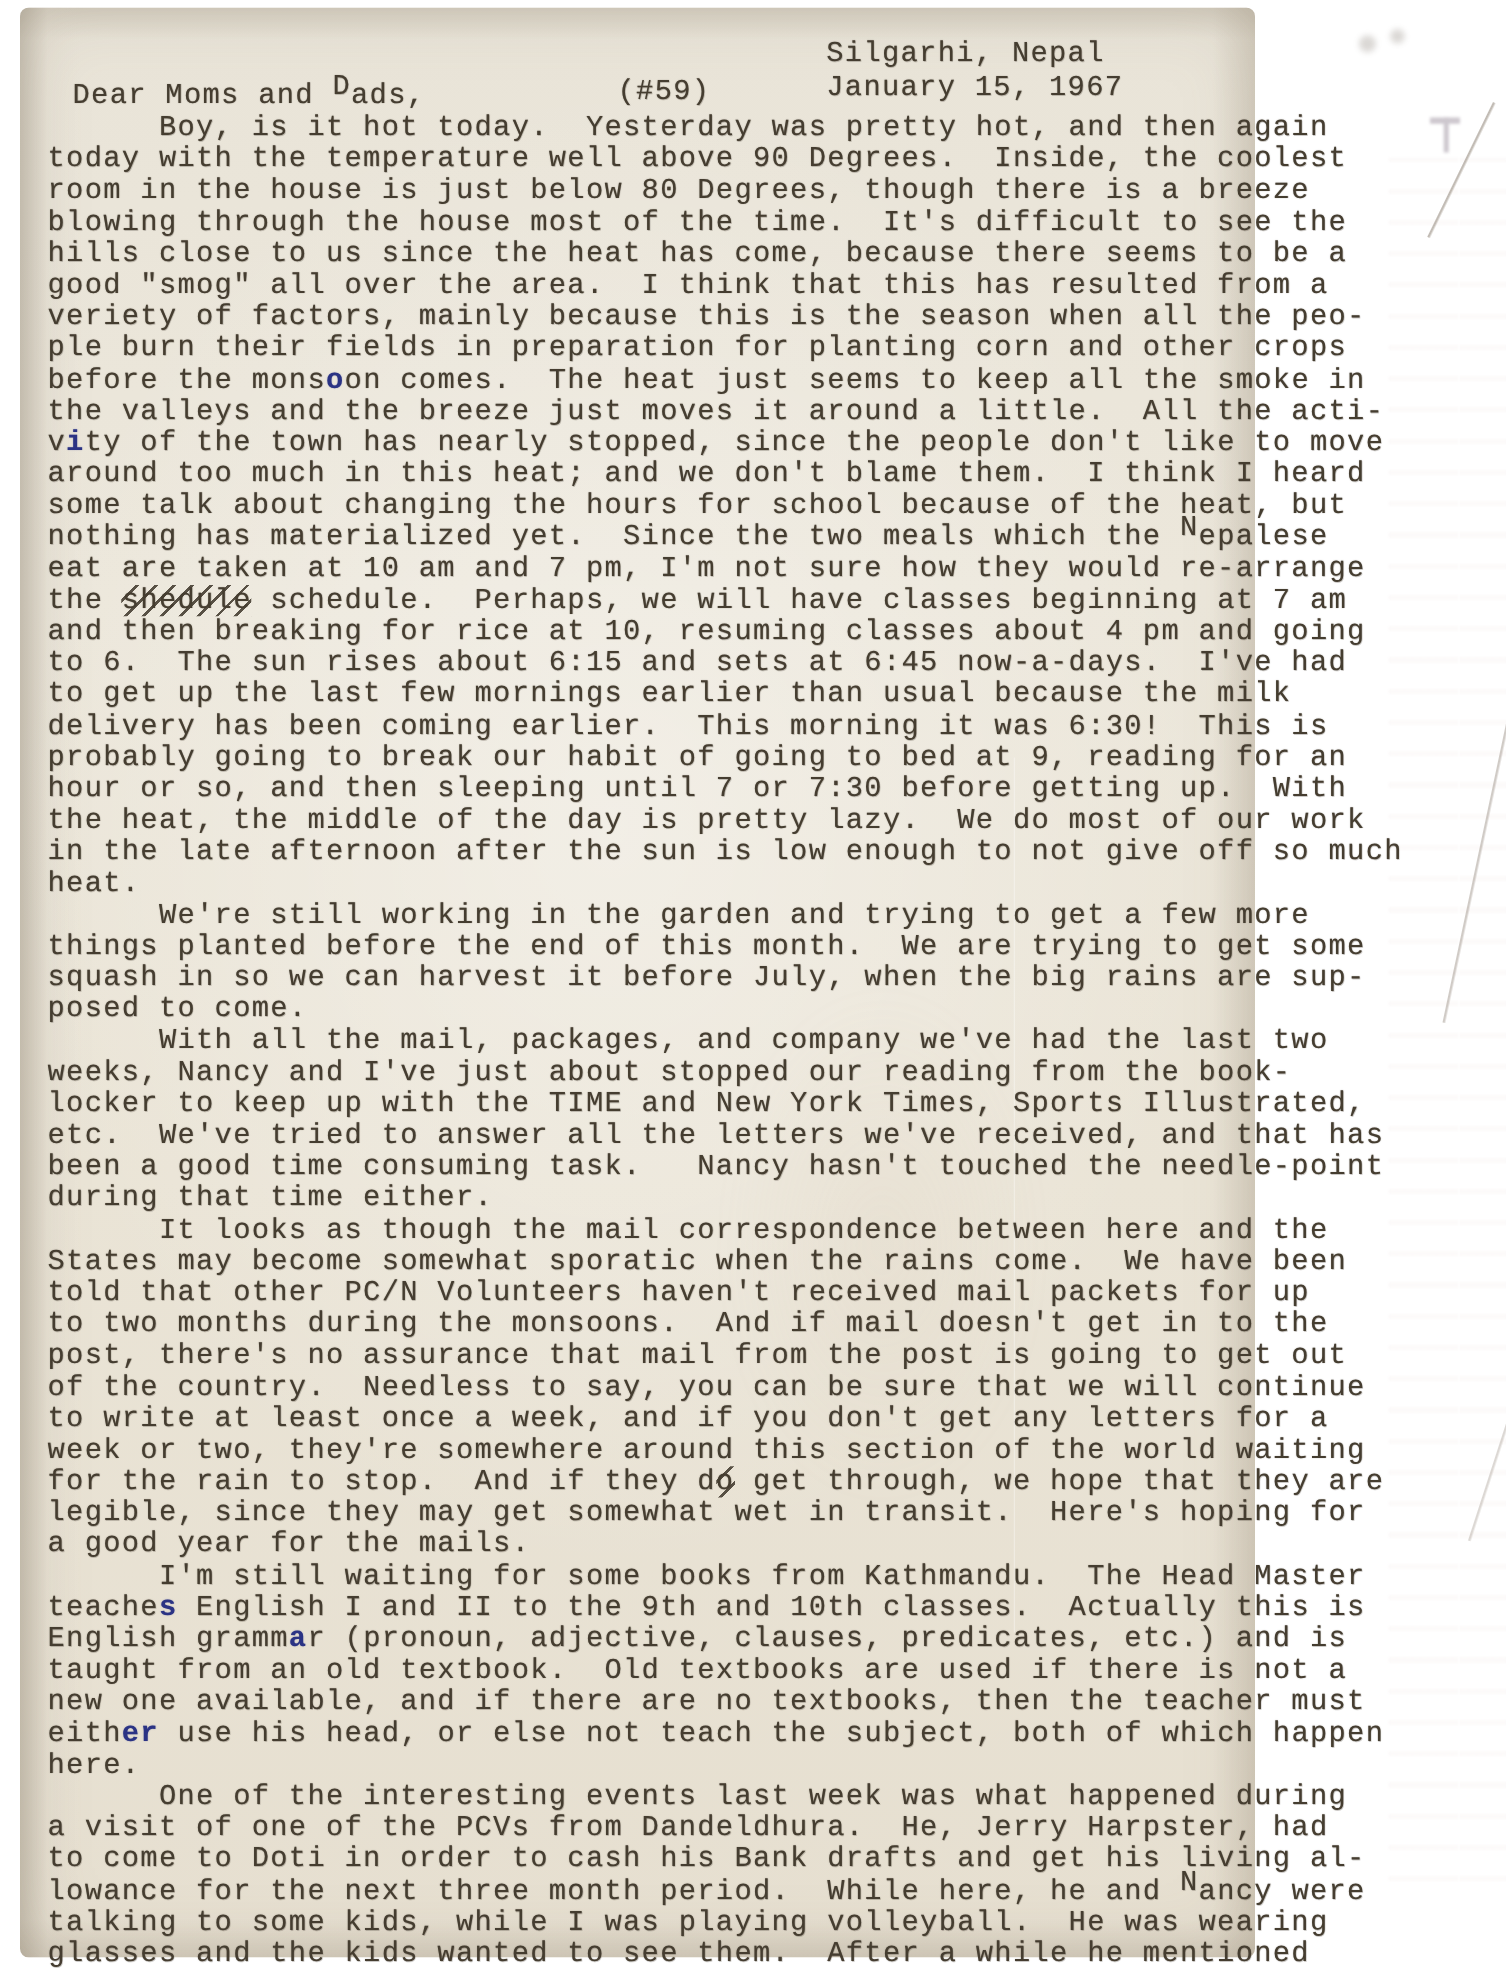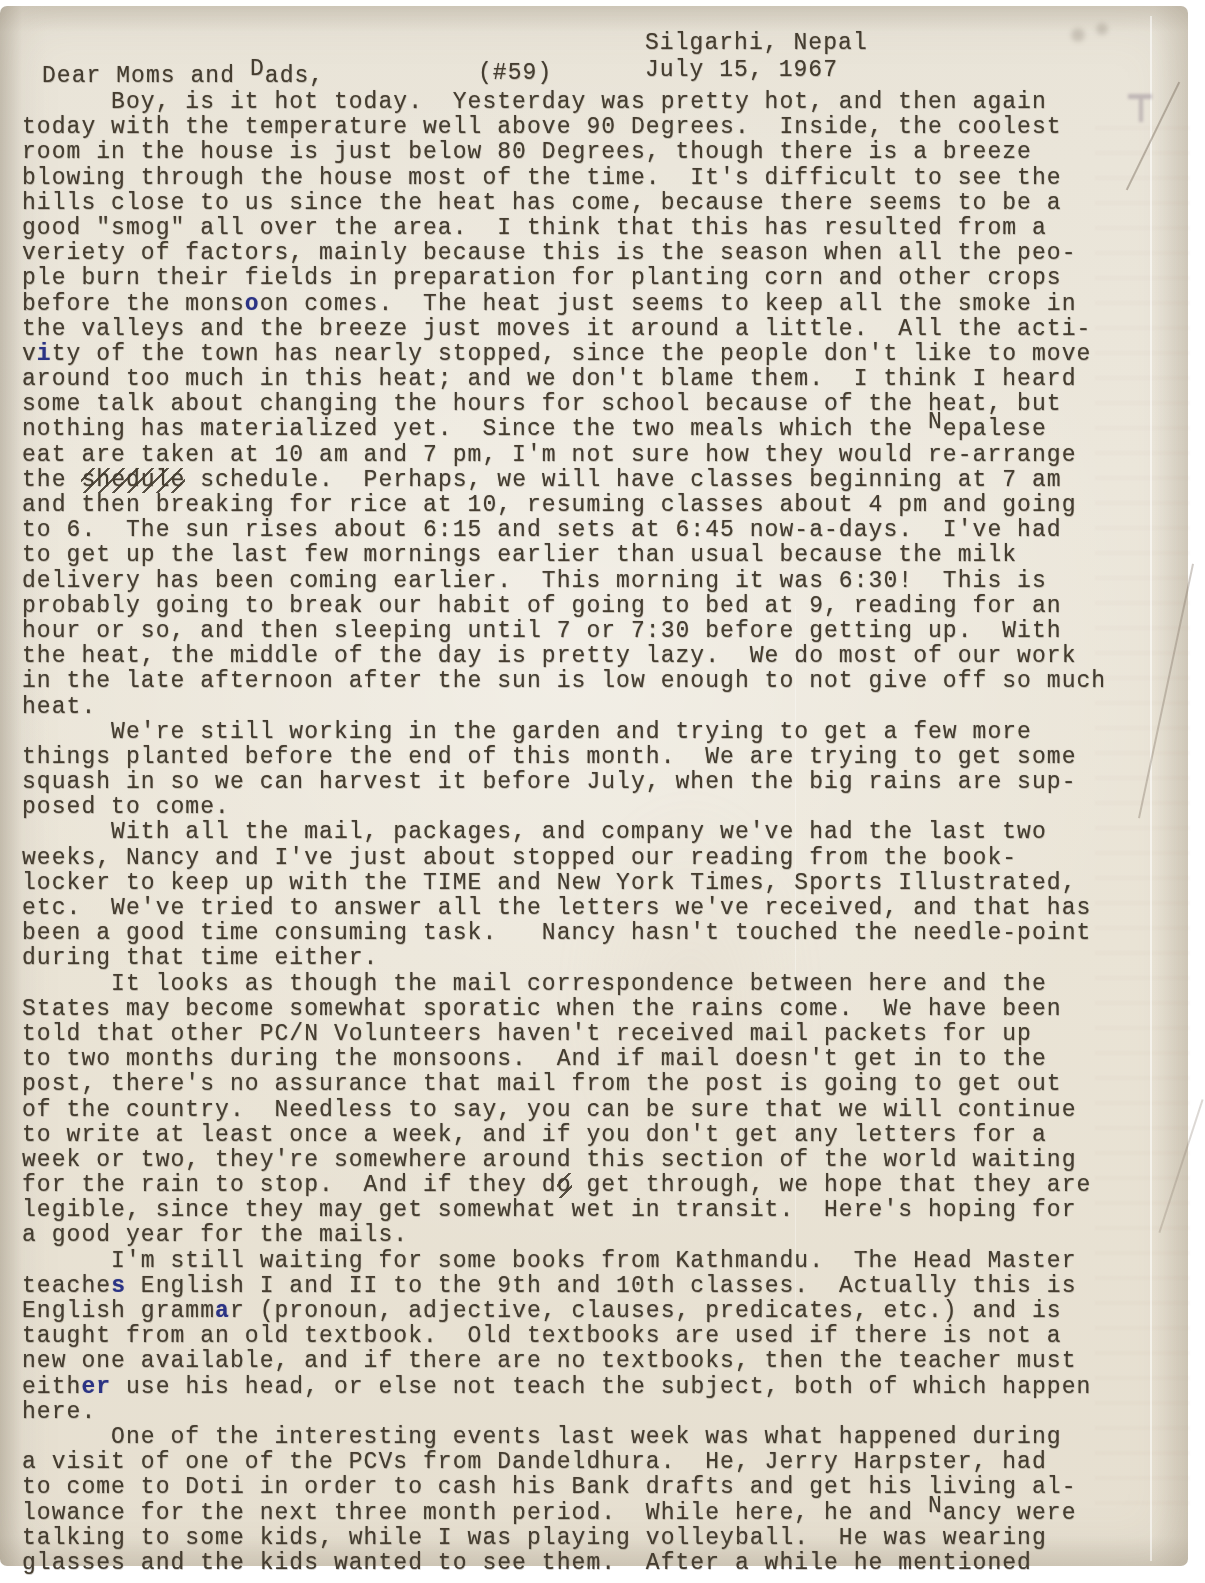--- a/index.html
+++ b/index.html
@@ -2,21 +2,21 @@
 <html style="--ink: #453d30; --blue: #2b3384;"><head>
 <meta charset="utf-8">
 <style>
   html,body{margin:0;padding:0;}
   body{
     width:1205px;height:1583px;position:relative;overflow:hidden;
     background:#ffffff;
     font-family:"Liberation Mono","DejaVu Sans Mono",monospace;
   }
   .page{
-    position:absolute;left:0;top:6px;width:1188px;height:1560px;
+    position:absolute;left:16px;top:6px;width:988px;height:1560px;
     border-radius:7px;
     background:
       radial-gradient(ellipse 70% 55% at 48% 42%, rgba(255,255,255,0.35), rgba(255,255,255,0) 70%),
       linear-gradient(90deg, rgba(150,140,122,0.38) 0px, rgba(222,215,202,0.25) 22px, rgba(0,0,0,0) 48px),
       linear-gradient(270deg, rgba(170,158,138,0.30) 0px, rgba(0,0,0,0) 34px),
       linear-gradient(180deg, rgba(168,157,138,0.30) 0px, rgba(0,0,0,0) 26px),
       linear-gradient(0deg, rgba(168,157,138,0.28) 0px, rgba(0,0,0,0) 30px),
       linear-gradient(180deg,#e9e4d8 0%,#ece7db 30%,#eae4d6 60%,#e6dfd0 100%);
     box-shadow: inset 0 0 60px rgba(130,118,98,0.18);
   }
@@ -73,18 +73,18 @@
   <div class="artifact stain-mid"></div>
   <div class="artifact scanline-v"></div>
   <div class="artifact scanline-v2"></div>
   <div class="artifact crease-tr"></div>
   <div class="artifact crease-mr"></div>
   <div class="artifact crease-br"></div>
   <div class="artifact smudge-t"></div>
   <div class="artifact smudge-top"></div>
 
   <div class="tw headpos place-date">Silgarhi, Nepal</div>
-  <div class="tw headpos place-date" style="top:51px">July 15, 1967</div>
+  <div class="tw headpos place-date" style="top:51px">January 15, 1967</div>
   <div class="tw headpos salutation">Dear Moms and <span class="sup">D</span>ads,</div>
   <div class="tw headpos letter-no">(#59)</div>
 
   <div class="tw letter-body"><div class="para"><div class="line">      Boy, is it hot today.  Yesterday was pretty hot, and then again</div><div class="line">today with the temperature well above 90 Degrees.  Inside, the coolest</div><div class="line">room in the house is just below 80 Degrees, though there is a breeze</div><div class="line">blowing through the house most of the time.  It's difficult to see the</div><div class="line">hills close to us since the heat has come, because there seems to be a</div><div class="line">good "smog" all over the area.  I think that this has resulted from a</div><div class="line">veriety of factors, mainly because this is the season when all the peo-</div><div class="line">ple burn their fields in preparation for planting corn and other crops</div><div class="line">before the mons<span class="blue">o</span>on comes.  The heat just seems to keep all the smoke in</div><div class="line">the valleys and the breeze just moves it around a little.  All the acti-</div><div class="line">v<span class="blue">i</span>ty of the town has nearly stopped, since the people don't like to move</div><div class="line">around too much in this heat; and we don't blame them.  I think I heard</div><div class="line">some talk about changing the hours for school because of the heat, but</div><div class="line">nothing has materialized yet.  Since the two meals which the <span class="sup">N</span>epalese</div><div class="line">eat are taken at 10 am and 7 pm, I'm not sure how they would re-arrange</div><div class="line">the <span class="struck">shedule</span> schedule.  Perhaps, we will have classes beginning at 7 am</div><div class="line">and then breaking for rice at 10, resuming classes about 4 pm and going</div><div class="line">to 6.  The sun rises about 6:15 and sets at 6:45 now-a-days.  I've had</div><div class="line">to get up the last few mornings earlier than usual because the milk</div><div class="line">delivery has been coming earlier.  This morning it was 6:30!  This is</div><div class="line">probably going to break our habit of going to bed at 9, reading for an</div><div class="line">hour or so, and then sleeping until 7 or 7:30 before getting up.  With</div><div class="line">the heat, the middle of the day is pretty lazy.  We do most of our work</div><div class="line">in the late afternoon after the sun is low enough to not give off so much</div><div class="line">heat.</div></div><div class="para"><div class="line">      We're still working in the garden and trying to get a few more</div><div class="line">things planted before the end of this month.  We are trying to get some</div><div class="line">squash in so we can harvest it before July, when the big rains are sup-</div><div class="line">posed to come.</div></div><div class="para"><div class="line">      With all the mail, packages, and company we've had the last two</div><div class="line">weeks, Nancy and I've just about stopped our reading from the book-</div><div class="line">locker to keep up with the TIME and New York Times, Sports Illustrated,</div><div class="line">etc.  We've tried to answer all the letters we've received, and that has</div><div class="line">been a good time consuming task.   Nancy hasn't touched the needle-point</div><div class="line">during that time either.</div></div><div class="para"><div class="line">      It looks as though the mail correspondence between here and the</div><div class="line">States may become somewhat sporatic when the rains come.  We have been</div><div class="line">told that other PC/N Volunteers haven't received mail packets for up</div><div class="line">to two months during the monsoons.  And if mail doesn't get in to the</div><div class="line">post, there's no assurance that mail from the post is going to get out</div><div class="line">of the country.  Needless to say, you can be sure that we will continue</div><div class="line">to write at least once a week, and if you don't get any letters for a</div><div class="line">week or two, they're somewhere around this section of the world waiting</div><div class="line">for the rain to stop.  And if they d<span class="struck">o</span> get through, we hope that they are</div><div class="line">legible, since they may get somewhat wet in transit.  Here's hoping for</div><div class="line">a good year for the mails.</div></div><div class="para"><div class="line">      I'm still waiting for some books from Kathmandu.  The Head Master</div><div class="line">teache<span class="blue">s</span> English I and II to the 9th and 10th classes.  Actually this is</div><div class="line">English gramm<span class="blue">a</span>r (pronoun, adjective, clauses, predicates, etc.) and is</div><div class="line">taught from an old textbook.  Old textbooks are used if there is not a</div><div class="line">new one available, and if there are no textbooks, then the teacher must</div><div class="line">eith<span class="blue">er</span> use his head, or else not teach the subject, both of which happen</div><div class="line">here.</div></div><div class="para"><div class="line">      One of the interesting events last week was what happened during</div><div class="line">a visit of one of the PCVs from Dandeldhura.  He, Jerry Harpster, had</div><div class="line">to come to Doti in order to cash his Bank drafts and get his living al-</div><div class="line">lowance for the next three month period.  While here, he and <span class="sup">N</span>ancy were</div><div class="line">talking to some kids, while I was playing volleyball.  He was wearing</div><div class="line">glasses and the kids wanted to see them.  After a while he mentioned</div></div></div>
 </div>
 
 </body></html>

